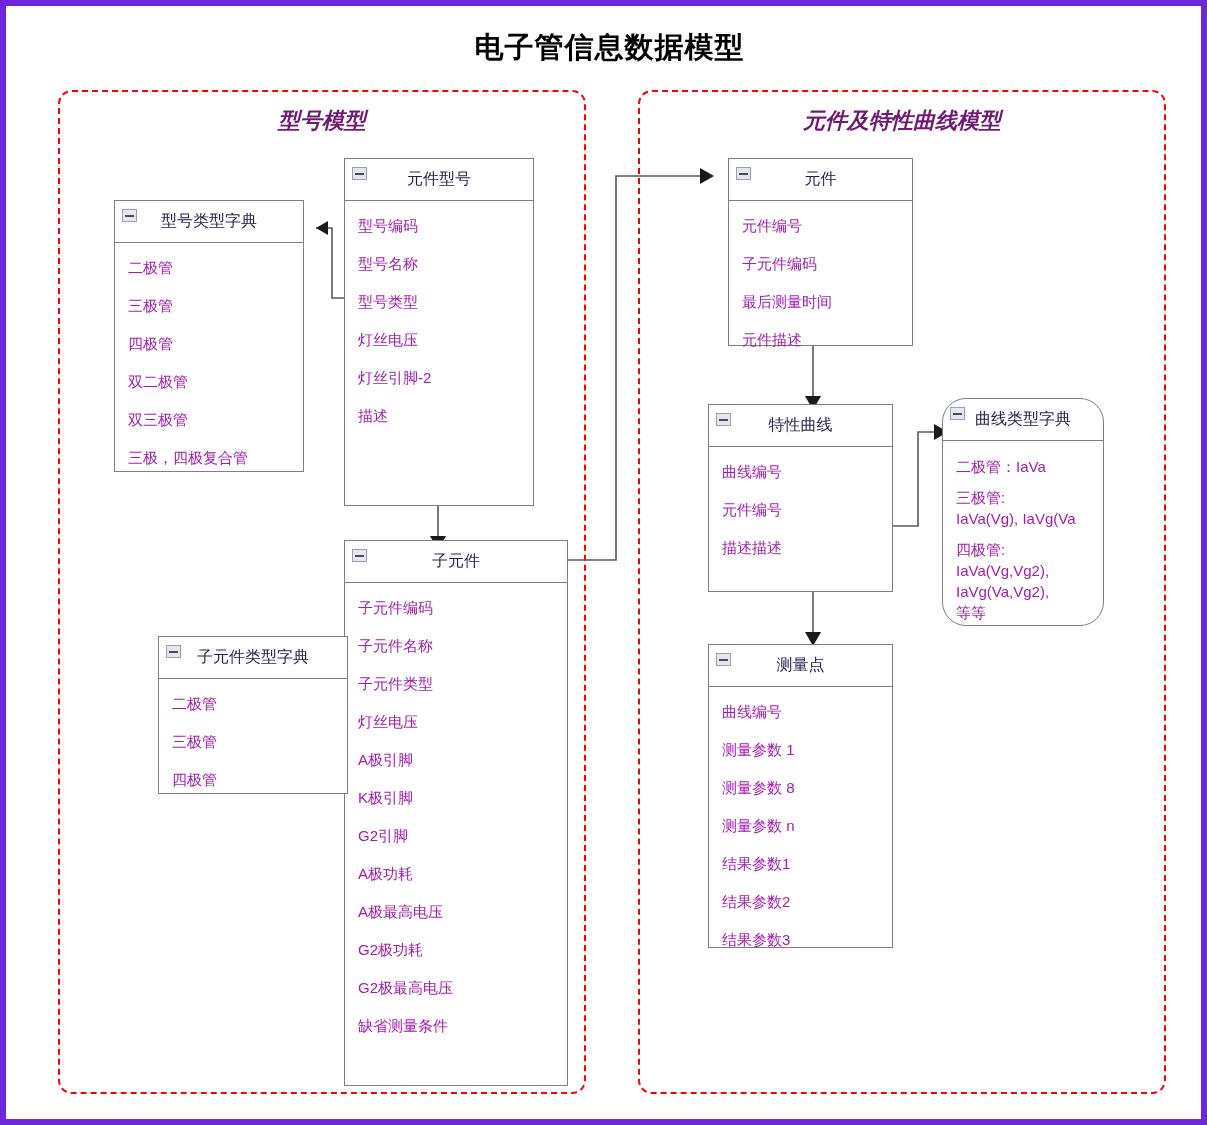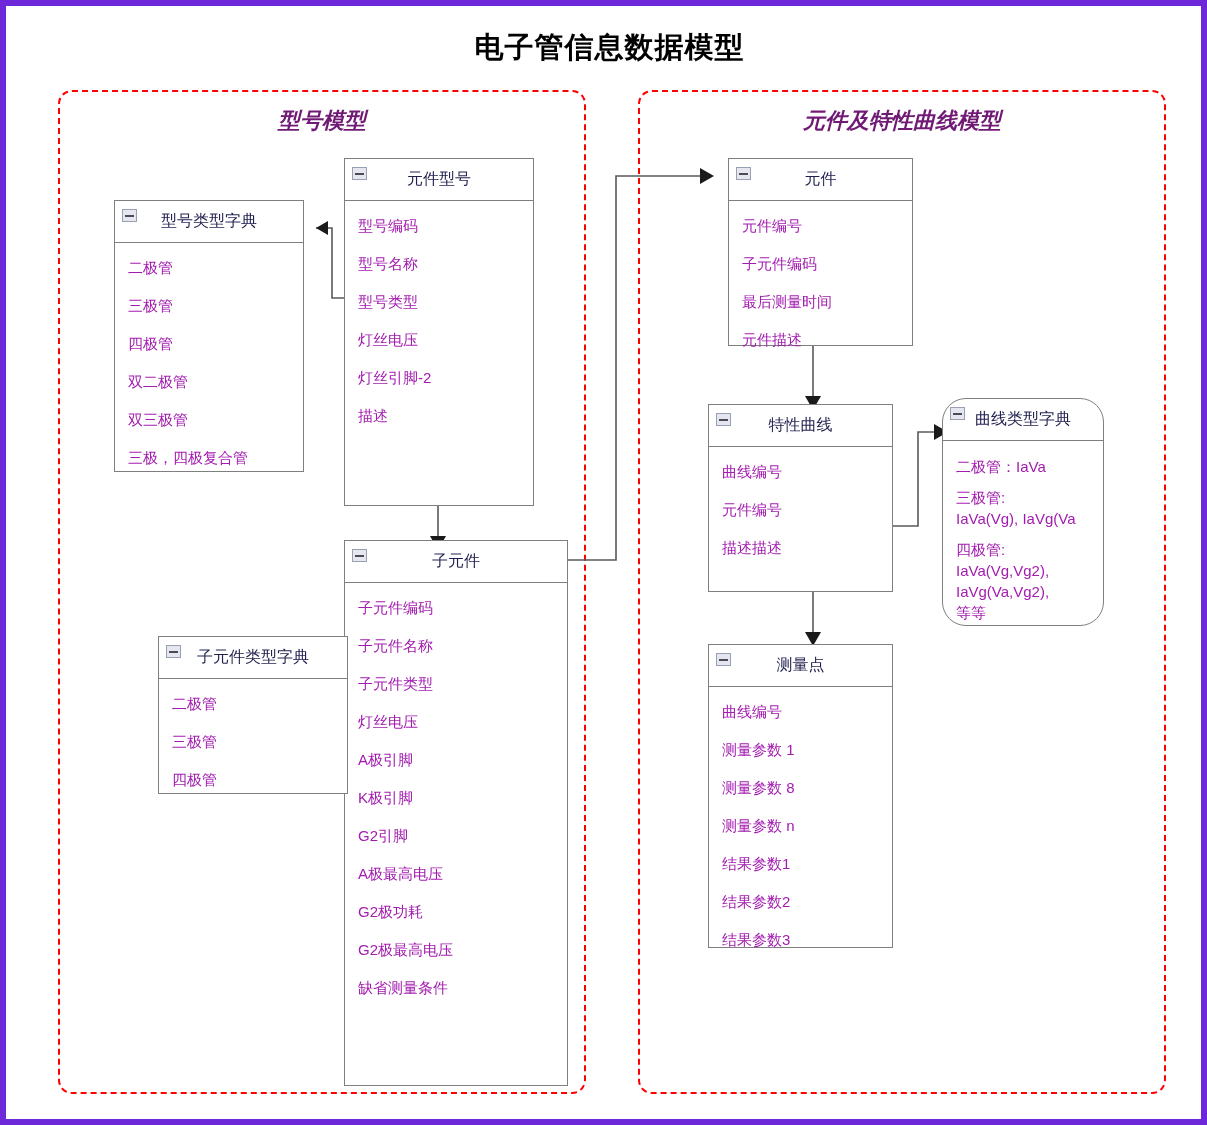--- a/index.html
+++ b/index.html
@@ -198,20 +198,21 @@
       <span class="entity-title">子元件</span>
     </div>
     <div class="entity-body">
       <div class="field">子元件编码</div>
       <div class="field">子元件名称</div>
       <div class="field">子元件类型</div>
       <div class="field">灯丝电压</div>
       <div class="field">A极引脚</div>
       <div class="field">K极引脚</div>
       <div class="field">G2引脚</div>
+      <div class="field">A极功耗</div>
       <div class="field">A极最高电压</div>
       <div class="field">G2极功耗</div>
       <div class="field">G2极最高电压</div>
       <div class="field">缺省测量条件</div>
     </div>
   </div>
 
   <div class="entity" style="left:108px; top:630px; width:190px; height:158px;margin-left:44px;">
     <div class="entity-header">
       <span class="collapse-icon"></span>

